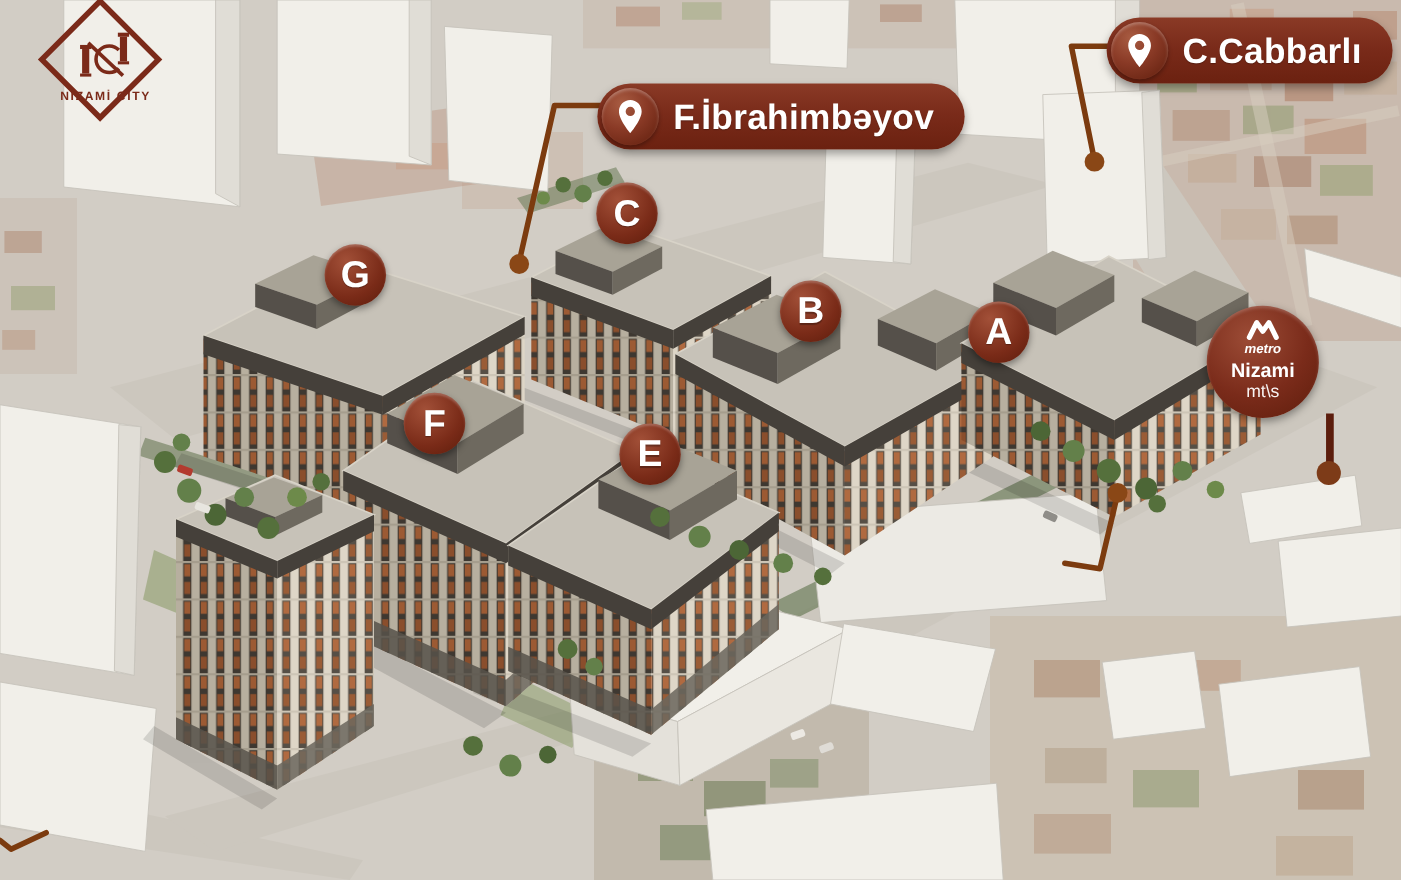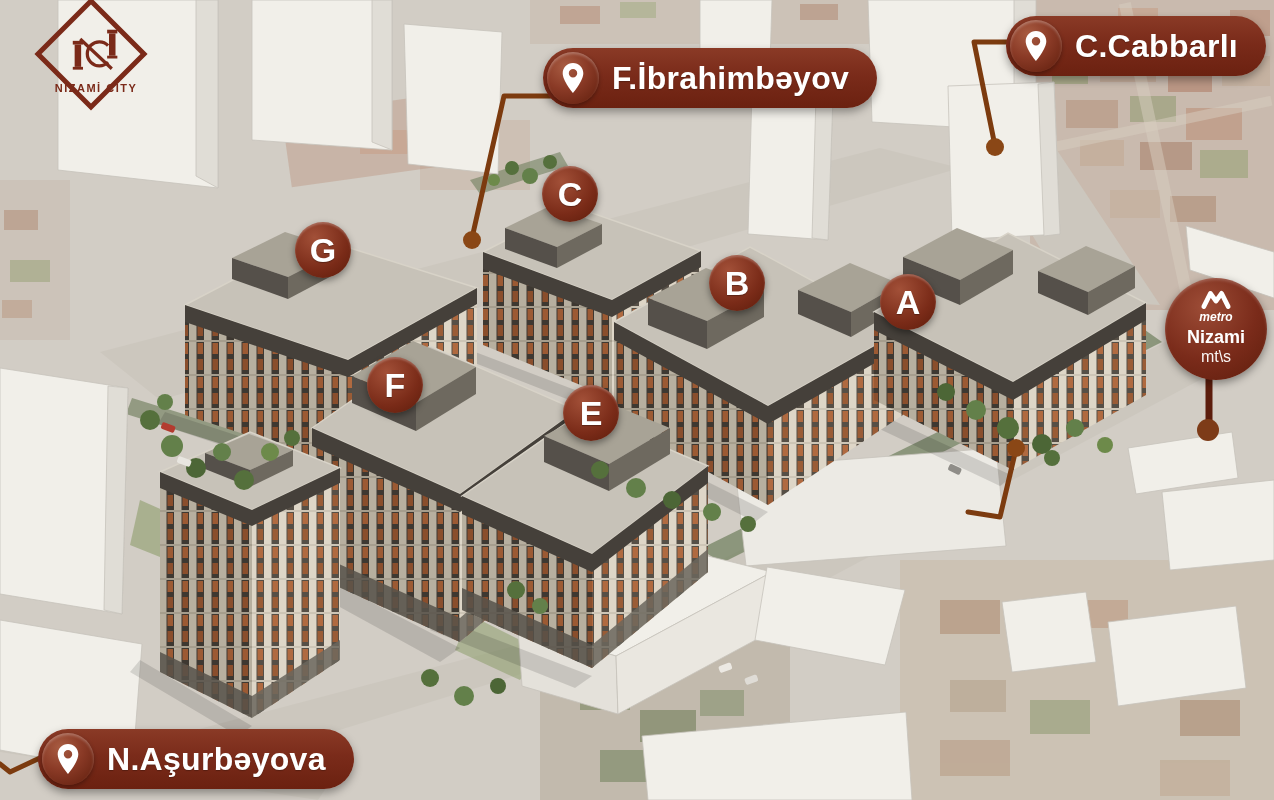--- a/index.html
+++ b/index.html
@@ -22,21 +22,21 @@
 
   
   .badge{position:absolute;width:56px;height:56px;border-radius:50%;
         background:radial-gradient(circle at 35% 28%,#a25038 0%,#7a2b18 60%,#5c1c0b 100%);
         color:#fff;font-weight:bold;font-size:34px;
         display:flex;align-items:center;justify-content:center;
         box-shadow:0 3px 7px rgba(0,0,0,.4),inset 0 2px 2px rgba(255,255,255,.22);
         text-shadow:0 1px 1px rgba(0,0,0,.3);}
 
   
-  .metro{position:absolute;left:1165px;top:278px;width:102px;height:102px;border-radius:50%;
+  .metro{position:absolute;left:1097px;top:278px;width:102px;height:102px;border-radius:50%;
         background:radial-gradient(circle at 38% 28%,#9c4c36 0%,#7a2b1a 55%,#5e1d0c 100%);
         box-shadow:0 3px 8px rgba(0,0,0,.4),inset 0 2px 3px rgba(255,255,255,.2);
         display:flex;flex-direction:column;align-items:center;color:#fff;text-align:center;}
   .metro .m-brand{font-style:italic;font-weight:bold;font-size:12px;line-height:12px;margin-top:1px;}
   .metro .m-station{font-weight:bold;font-size:18px;line-height:24px;margin-top:2px;}
   .metro .m-suffix{font-size:16px;line-height:15px;opacity:.95;}
 
   
   .logo{position:absolute;left:36px;top:2px;width:124px;height:118px;}
   .logo .diamond{position:absolute;left:15px;top:12px;width:80px;height:80px;
@@ -343,47 +343,39 @@
         <rect x="46" y="8" width="7" height="24"></rect>
           <rect x="44" y="4" width="11" height="4"></rect>
           <rect x="44" y="32" width="11" height="3"></rect>
       </g>
       <line x1="15" y1="14" x2="49" y2="46" stroke="#7b2a19" stroke-width="3.5"></line>
       <path d="M45,21 A13,13 0 1 0 45,39" stroke="#7b2a19" stroke-width="3.5" fill="none"></path>
     </svg>
     <div class="logo-text">NİZAMİ CİTY</div>
   </div>
 
-  <div class="pill" style="left:543px;top:48px;">
+  <div class="pill" style="left:543px;top:76px;">
     <span class="pin-circle">
       <svg width="24" height="30" viewBox="0 0 24 32">
           <path fill="#fff" d="M12 0C5.9 0 1 4.9 1 11c0 8.2 11 21 11 21s11-12.8 11-21C23 4.9 18.1 0 12 0zm0 15.5A4.5 4.5 0 1 1 12 6.5a4.5 4.5 0 0 1 0 9z"></path>
         </svg>
     </span>
     <span class="pill-text">F.İbrahimbəyov</span>
   </div>
 
   <div class="pill" style="left:1006px;top:16px;">
     <span class="pin-circle">
       <svg width="24" height="30" viewBox="0 0 24 32">
           <path fill="#fff" d="M12 0C5.9 0 1 4.9 1 11c0 8.2 11 21 11 21s11-12.8 11-21C23 4.9 18.1 0 12 0zm0 15.5A4.5 4.5 0 1 1 12 6.5a4.5 4.5 0 0 1 0 9z"></path>
         </svg>
     </span>
     <span class="pill-text">C.Cabbarlı</span>
   </div>
 
 
-  <div class="pill" style="left:38px;top:729px;">
-    <span class="pin-circle">
-      <svg width="24" height="30" viewBox="0 0 24 32">
-          <path fill="#fff" d="M12 0C5.9 0 1 4.9 1 11c0 8.2 11 21 11 21s11-12.8 11-21C23 4.9 18.1 0 12 0zm0 15.5A4.5 4.5 0 1 1 12 6.5a4.5 4.5 0 0 1 0 9z"></path>
-        </svg>
-    </span>
-    <span class="pill-text">N.Aşurbəyova</span>
-  </div>
 
   <div class="badge" style="left:295px;top:222px;">
       <span>G</span>
     </div>
   <div class="badge" style="left:542px;top:166px;">
       <span>C</span>
     </div>
   <div class="badge" style="left:709px;top:255px;">
       <span>B</span>
     </div>

